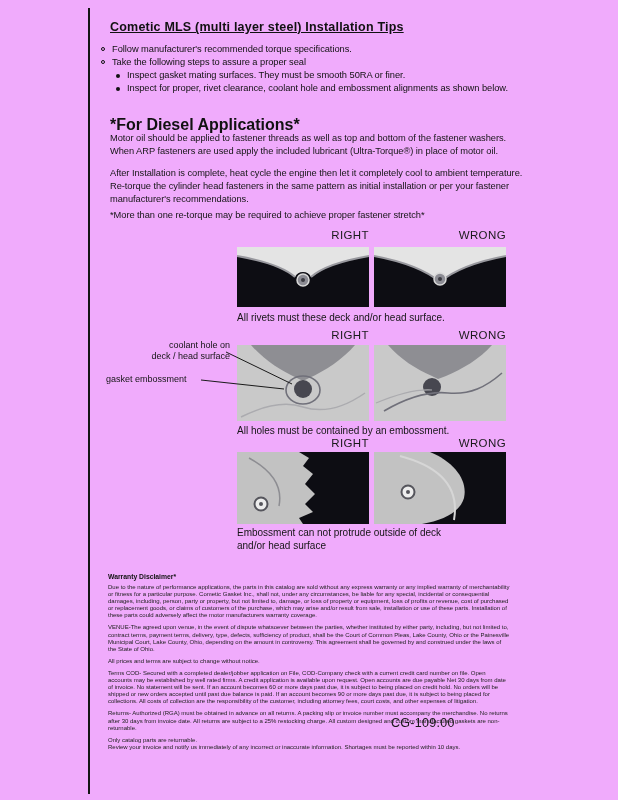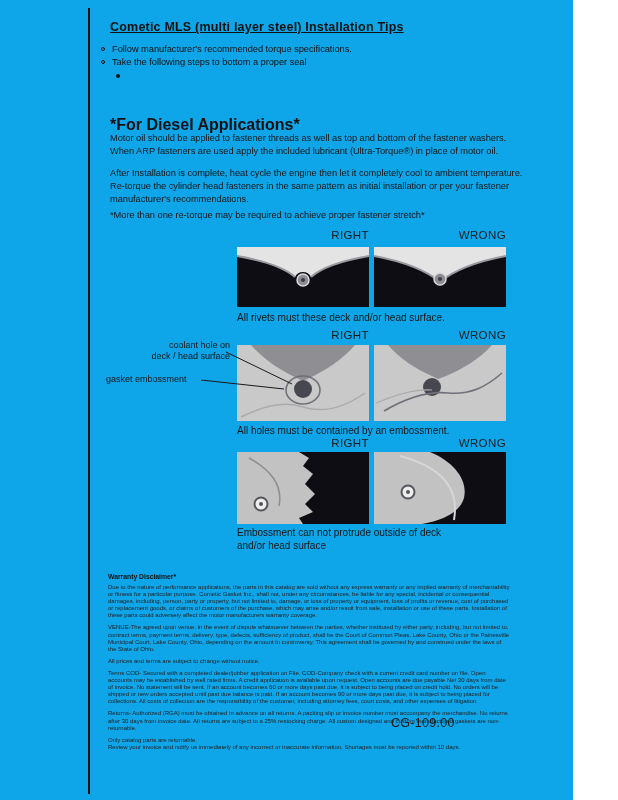--- a/index.html
+++ b/index.html
@@ -1,18 +1,18 @@
 <!DOCTYPE html>
 <html lang="en"><head>
 <meta charset="utf-8">
 <style>
   * { margin:0; padding:0; box-sizing:border-box; }
   html,body { background:#ffffff; }
   .page {
-    position:relative; width:573px; height:800px; background:#0ea5e9;
+    position:relative; width:618px; height:800px; background:#f0abfc;
     font-family:"Liberation Sans", sans-serif; color:#111; overflow:hidden;
   }
   .vrule { position:absolute; left:88px; top:8px; width:2px; height:786px; background:#151515; }
 
   .title {
     position:absolute; left:110px; top:20px;
     font-size:12.5px; font-weight:bold; text-decoration:underline; letter-spacing:.2px;
   }
 
   .tips { position:absolute; left:101px; top:43px; width:445px; list-style:none; }
@@ -65,24 +65,29 @@
 
   <h1 class="title">Cometic MLS (multi layer steel) Installation Tips</h1>
 
   <ul class="tips">
     <li class="tip">
       <span class="mk-open"></span>
       <span>Follow manufacturer's recommended torque specifications.</span>
     </li>
     <li class="tip">
       <span class="mk-open"></span>
-      <span>Take the following steps to bottom a proper seal</span>
+      <span>Take the following steps to assure a proper seal</span>
     </li>
     <li class="sub">
       <span class="mk-fill"></span>
+      <span>Inspect gasket mating surfaces.  They must be smooth 50RA or finer.</span>
+    </li>
+    <li class="sub">
+      <span class="mk-fill"></span>
+      <span>Inspect for proper, rivet clearance, coolant hole and embossment alignments as shown below.</span>
     </li>
   </ul>
 
   <h2 class="heading2">*For Diesel Applications*</h2>
   <p class="para p1">Motor oil should be applied to fastener threads as well as top and bottom of the fastener washers. When ARP fasteners are used apply the included lubricant (Ultra-Torque®) in place of motor oil.</p>
   <p class="para p2">After Installation is complete, heat cycle the engine then let it completely cool to ambient temperature. Re-torque the cylinder head fasteners in the same pattern as initial installation or per your fastener manufacturer's recommendations.</p>
   <p class="para note">*More than one re-torque may be required to achieve proper fastener stretch*</p>
 
   <div class="dg-label colL lbl1">RIGHT</div>
   <div class="dg-label colR lbl1">WRONG</div>

